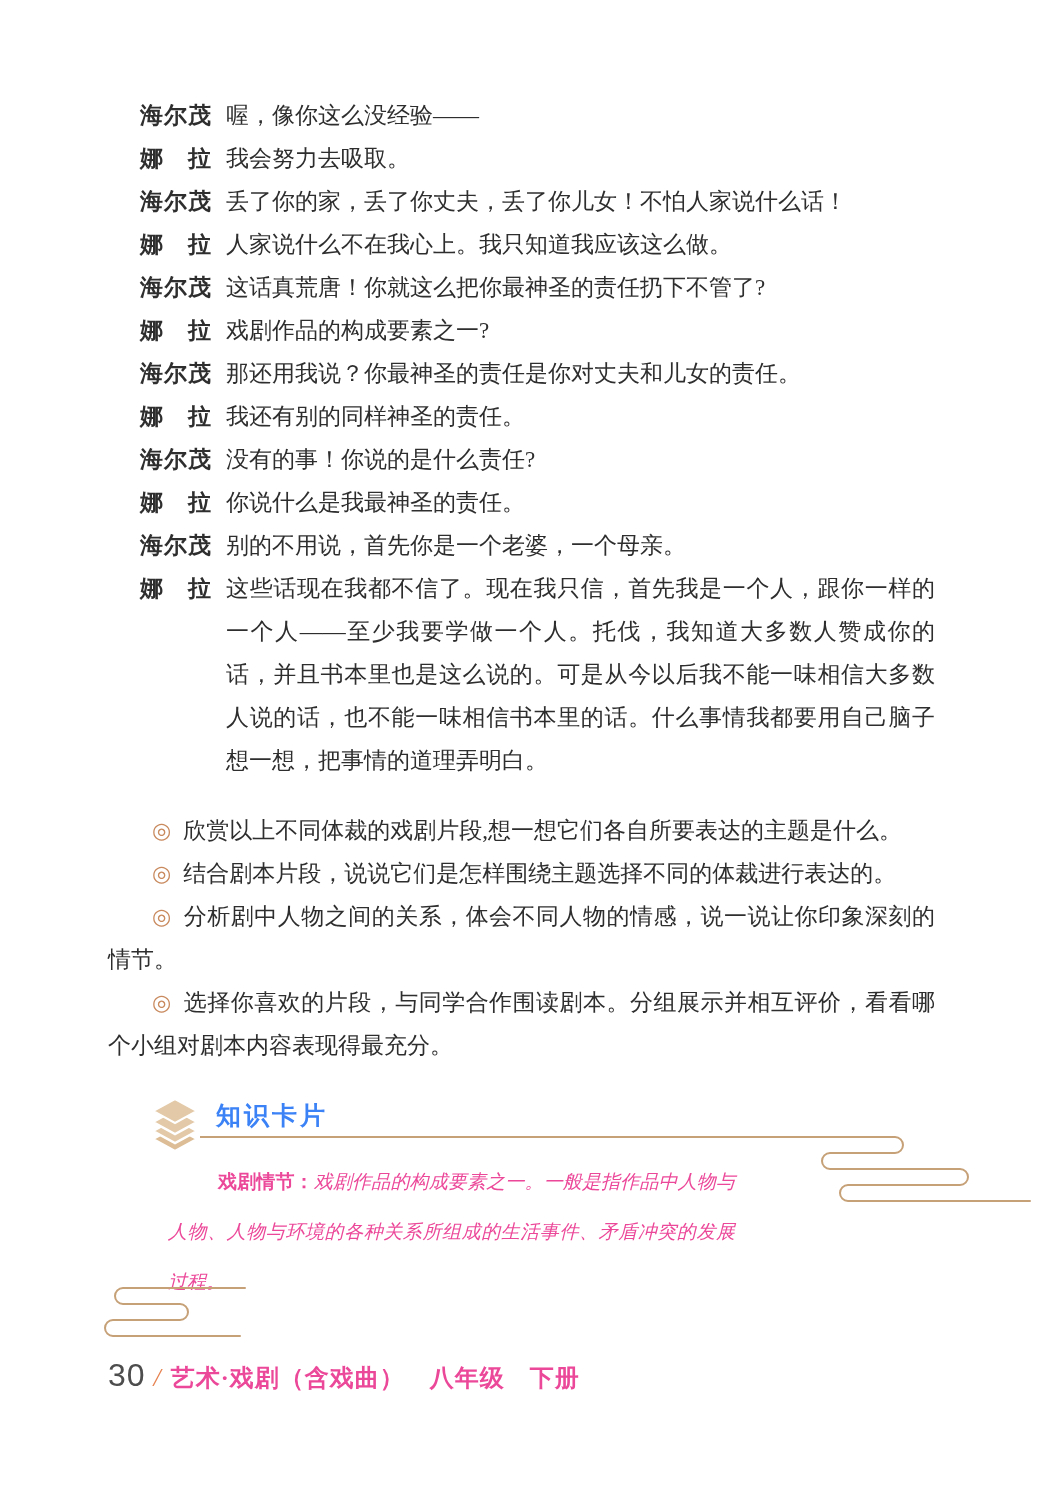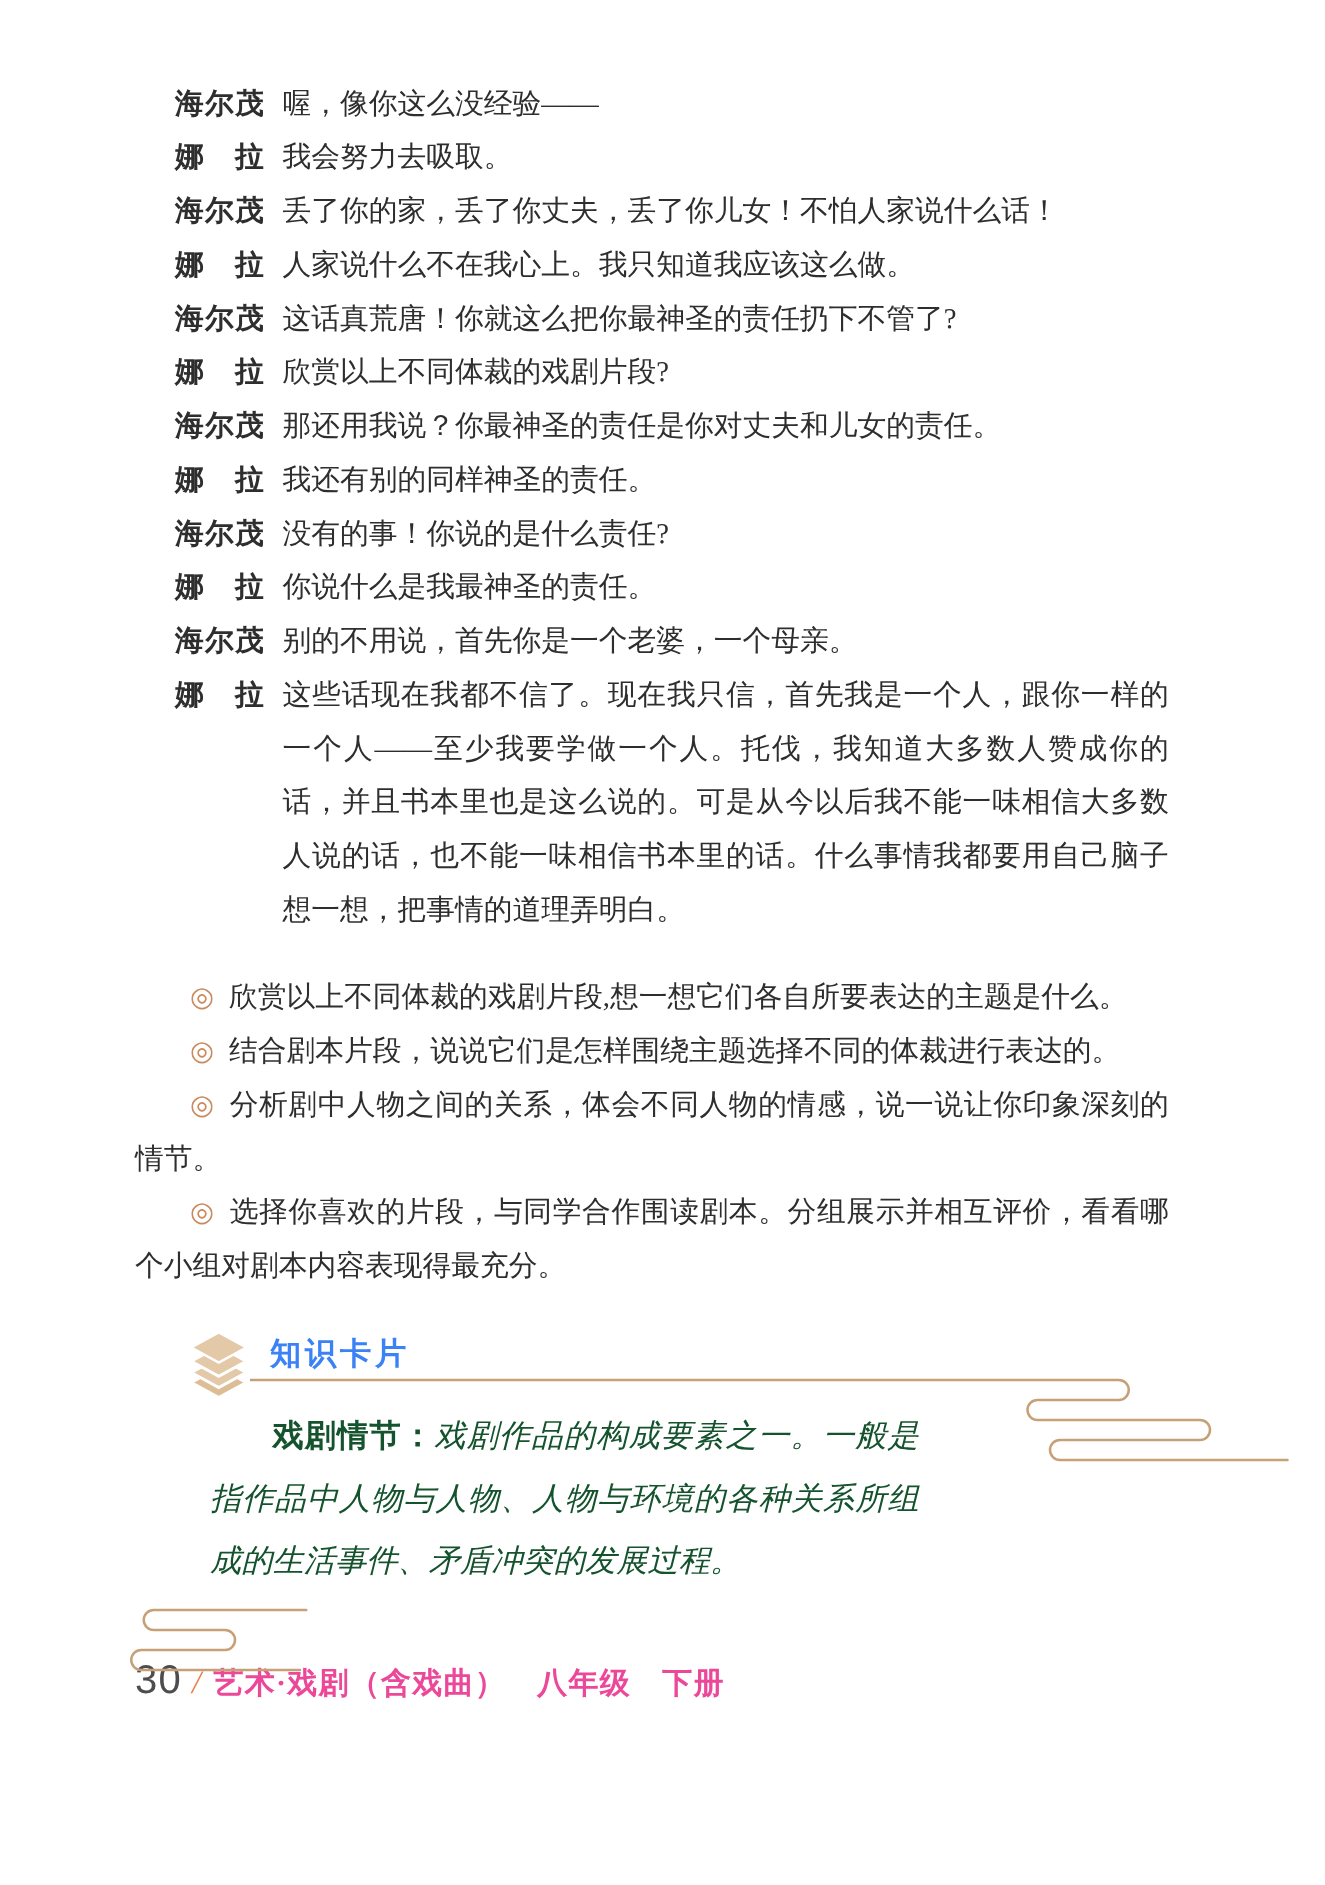--- a/index.html
+++ b/index.html
@@ -2,21 +2,21 @@
 <html><head>
 <meta charset="utf-8">
 <style>
   * { margin: 0; padding: 0; box-sizing: border-box; }
   html, body { background: #ffffff; }
   .page {
     position: relative;
     width: 1060px;
     height: 1508px;
     background: #ffffff;
-    padding: 61px 125px 0 108px;
+    padding: 94px 125px 0 108px;
     overflow: hidden;
     font-family: "Liberation Serif", "DejaVu Serif", serif;
     color: #2e2e2e;
   }
 
   
   .dialogue { }
   .d-row { display: flex; align-items: flex-start; font-size: 23px; line-height: 43px; }
   .speaker {
     flex: 0 0 74px;
@@ -48,25 +48,25 @@
     font-size: 25px;
     font-weight: 700;
     letter-spacing: 3px;
     color: #3b82f6;
     font-family: "Liberation Sans", "DejaVu Sans", sans-serif;
     white-space: nowrap;
   }
   .kcard-line { position: absolute; left: 92px; top: 38px; width: 835px; height: 70px; }
   .kcard-body {
     margin: 2px 130px 0 60px;
-    font-size: 25px;
+    font-size: 19px;
     line-height: 50px;
     text-align: justify;
     text-indent: 50px;
-    color: #14532d;
+    color: #ec4899;
   }
   .kcard-term {
     font-style: normal;
     font-weight: 700;
     font-family: "Liberation Sans", "DejaVu Sans", sans-serif;
   }
   .kcard-def { font-style: italic; font-family: "Liberation Serif", "DejaVu Serif", serif; }
   .line1-spacer { float: right; width: 170px; height: 52px; }
   .cloud-bottom-left { position: absolute; left: 85px; top: 1284px; width: 165px; height: 58px; }
 
@@ -114,21 +114,21 @@
       <span class="d-text">人家说什么不在我心上。我只知道我应该这么做。</span>
     </div>
 
     <div class="d-row">
       <span class="speaker">海尔茂</span>
       <span class="d-text">这话真荒唐！你就这么把你最神圣的责任扔下不管了?</span>
     </div>
 
     <div class="d-row">
       <span class="speaker">娜　拉</span>
-      <span class="d-text">欣赏以上不同体裁的戏剧片段?</span>
+      <span class="d-text">戏剧作品的构成要素之一?</span>
     </div>
 
     <div class="d-row">
       <span class="speaker">海尔茂</span>
       <span class="d-text">那还用我说？你最神圣的责任是你对丈夫和儿女的责任。</span>
     </div>
 
     <div class="d-row">
       <span class="speaker">娜　拉</span>
       <span class="d-text">我还有别的同样神圣的责任。</span>

